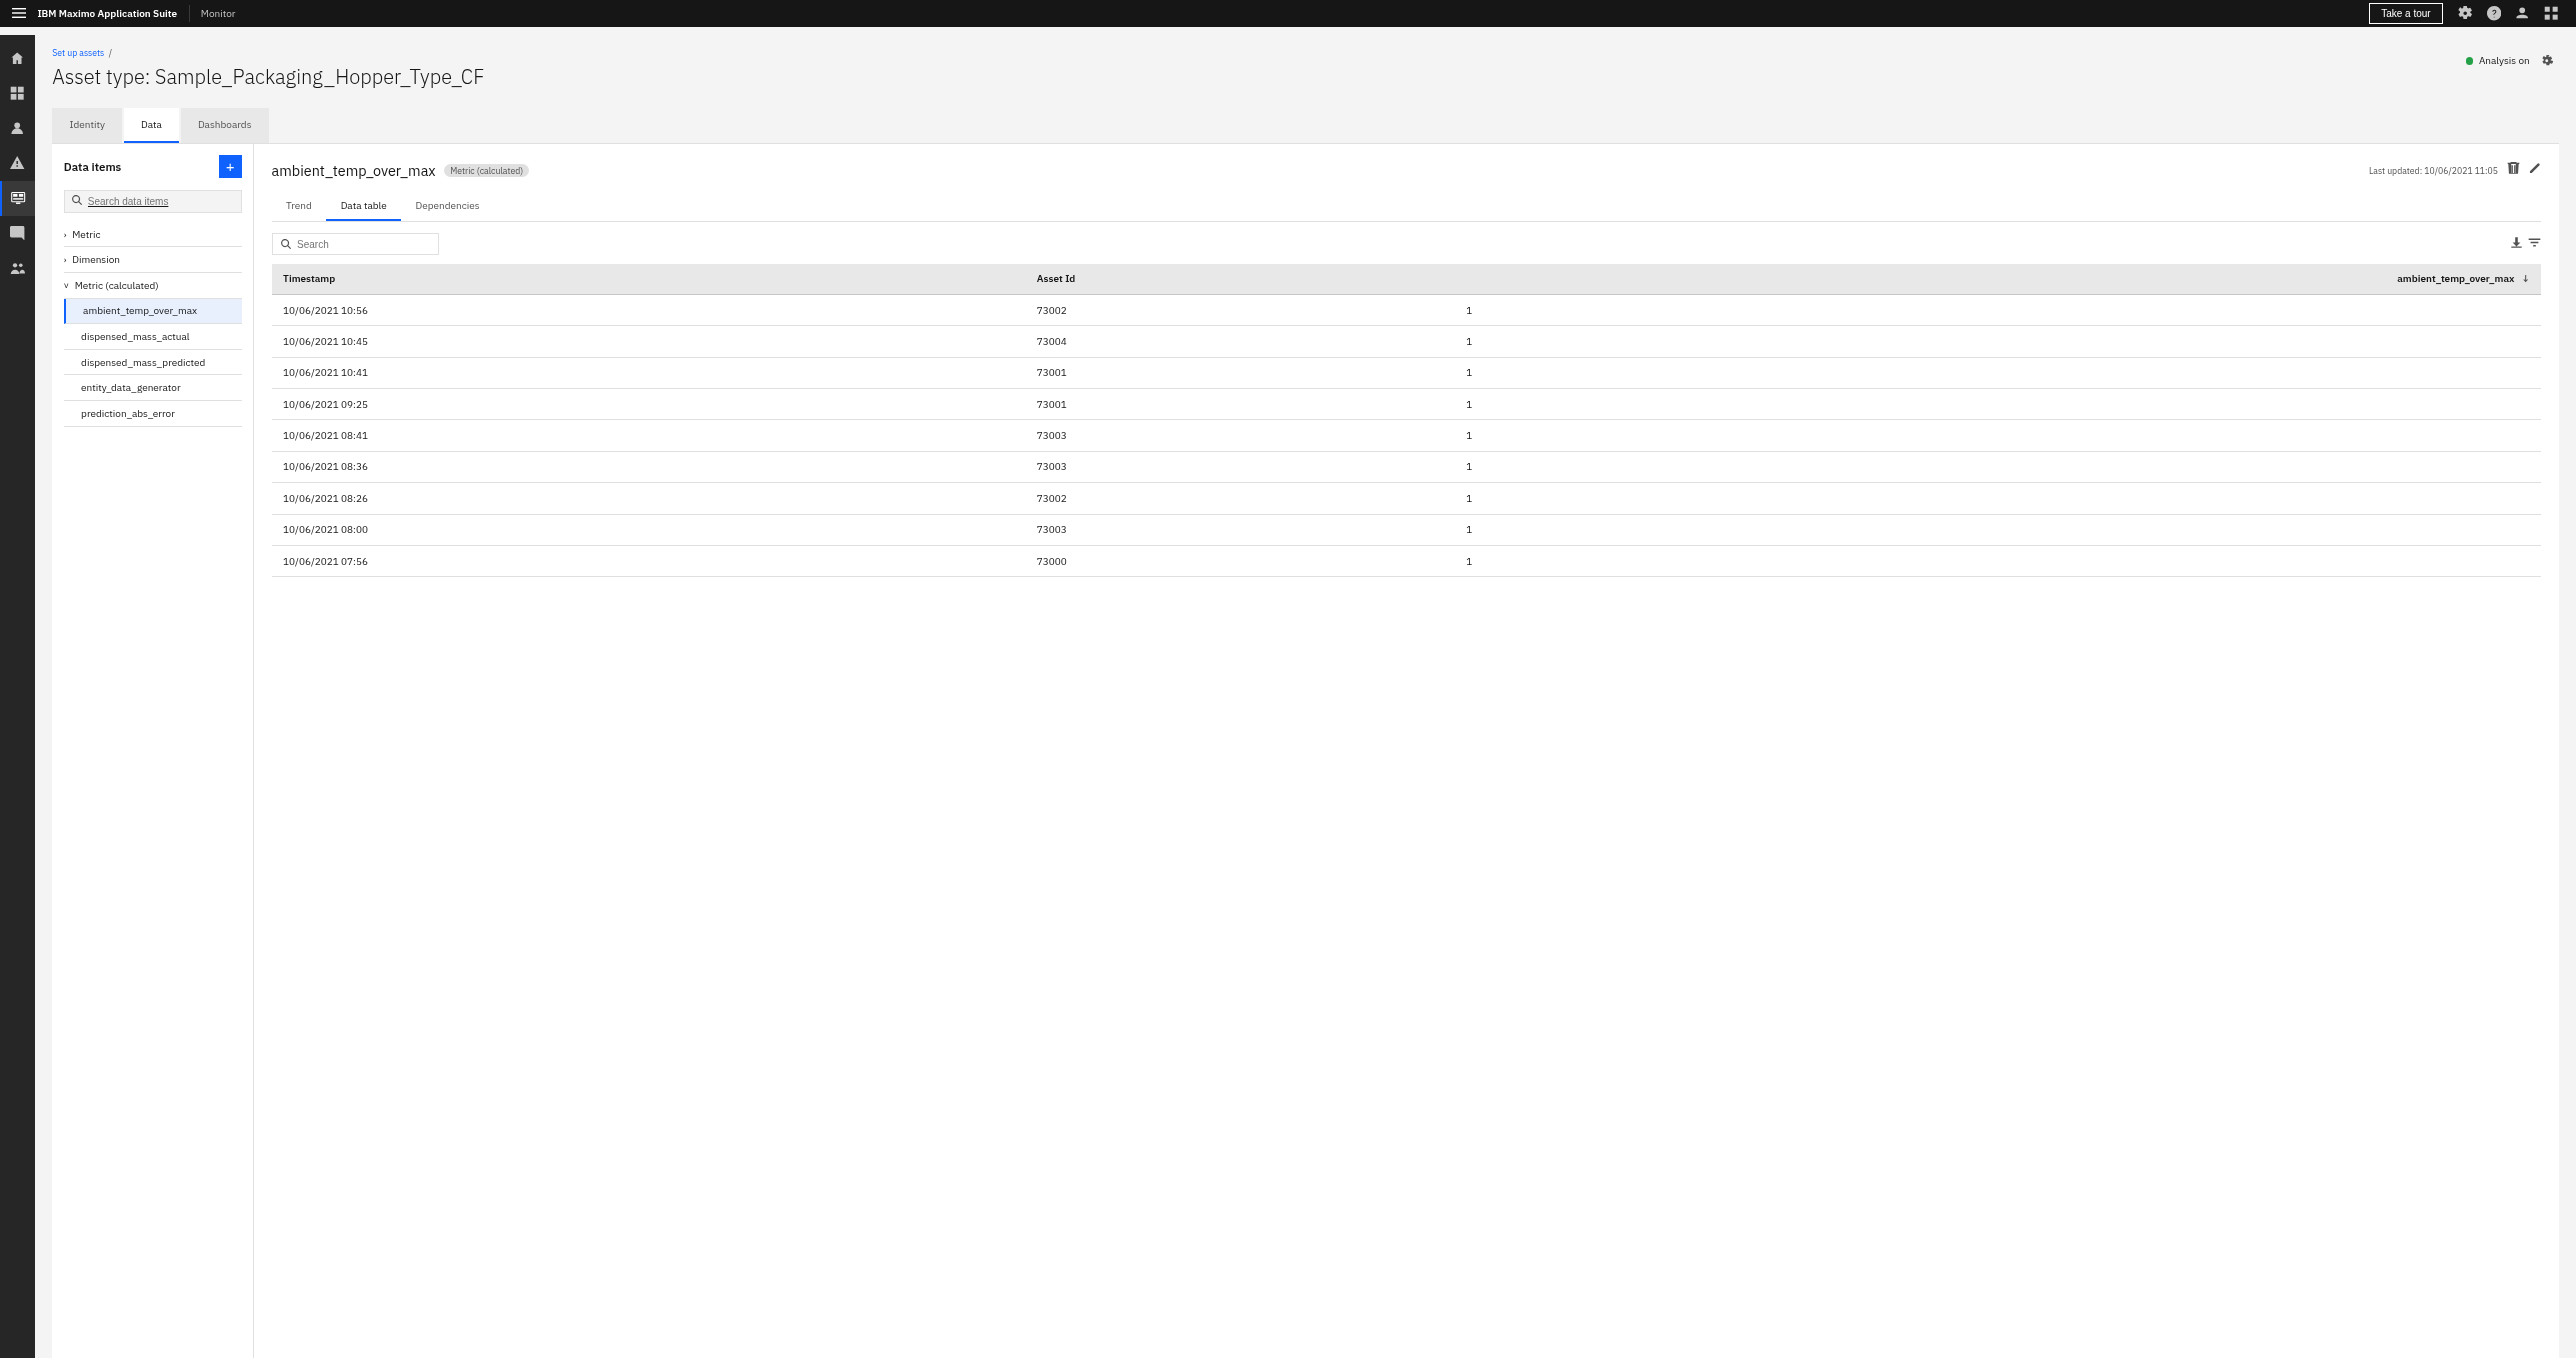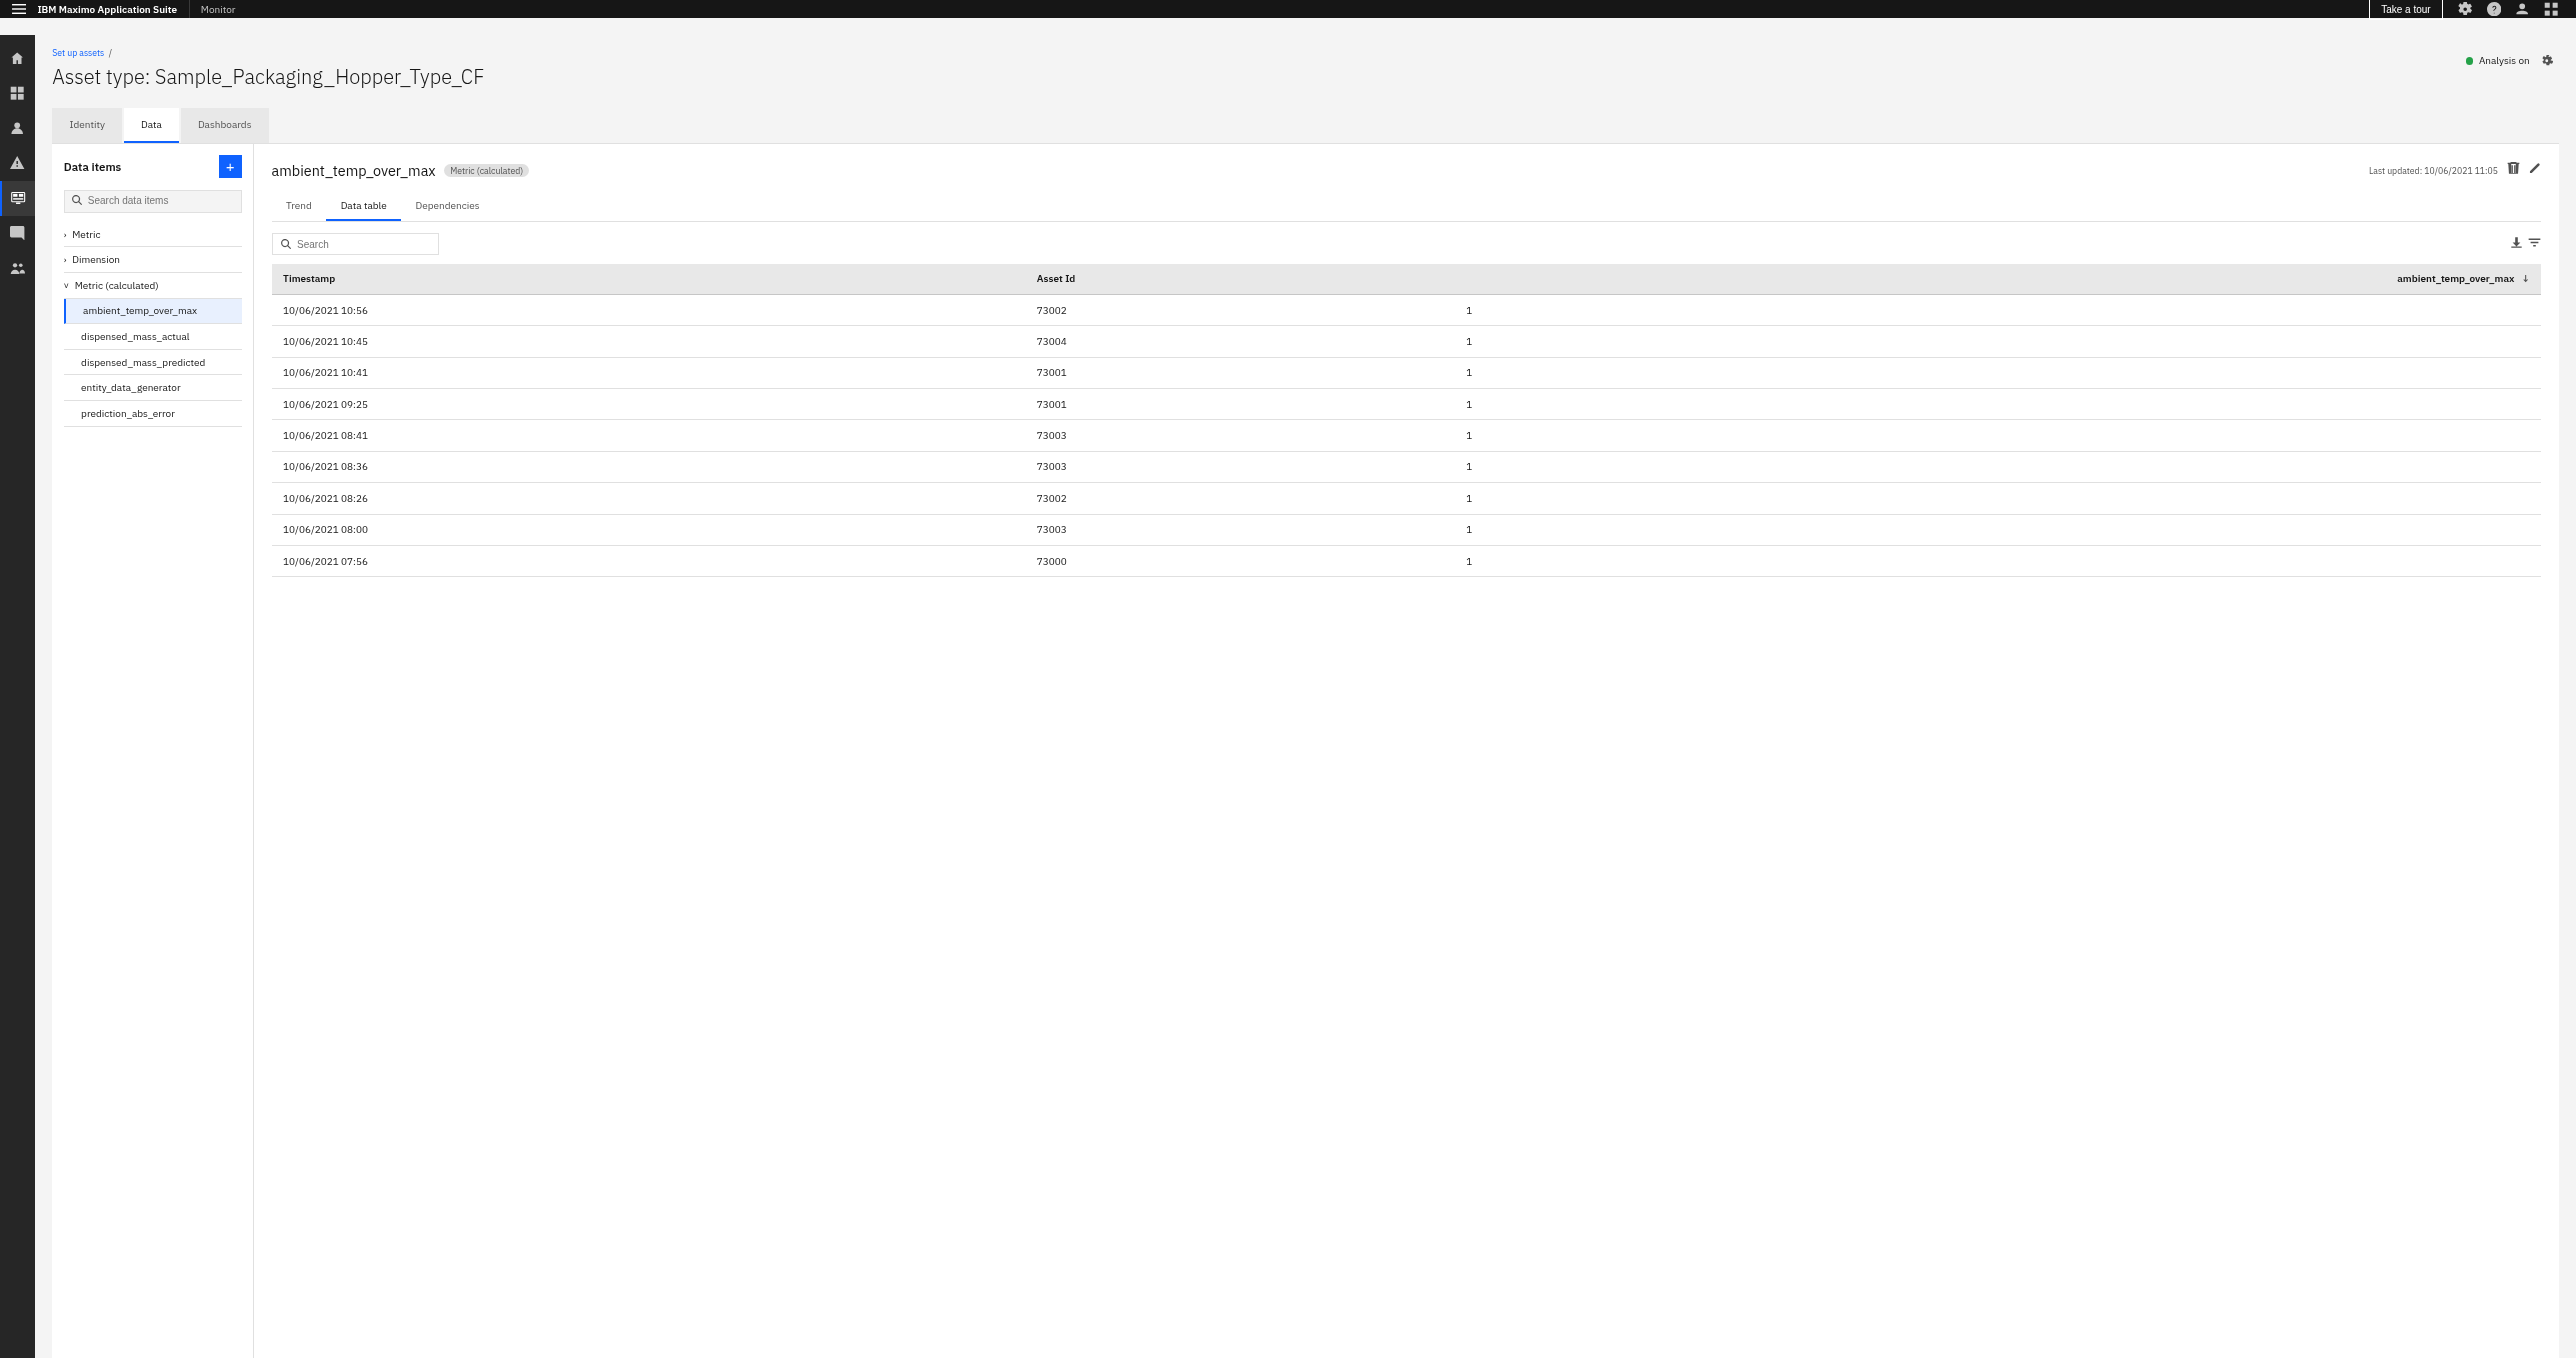--- a/index.html
+++ b/index.html
@@ -4,21 +4,21 @@
   <style>
     * { box-sizing: border-box; margin: 0; padding: 0; }
     body { font-family: 'IBM Plex Sans', Arial, sans-serif; font-size: 10px; background: #f4f4f4; color: #161616; }
 
     
     .top-nav {
       display: flex;
       align-items: center;
       background: #161616;
       color: #fff;
-      height: 18px;
+      height: 27px;
       padding: 0 11.5px;
       position: fixed;
       top: 0; left: 0; right: 0;
       z-index: 1000;
     }
     .top-nav-menu-icon { margin-right: 11.5px; cursor: pointer; font-size: 13px; }
     .top-nav-logo { font-size: 10px; font-weight: 600; margin-right: 11.5px; white-space: nowrap; }
     .top-nav-divider { width: 0.7px; height: 17.3px; background: #393939; margin-right: 11.5px; }
     .top-nav-app { font-size: 10px; color: #c6c6c6; }
     .top-nav-right { margin-left: auto; display: flex; align-items: center; gap: 2.9px; }
@@ -157,25 +157,26 @@
       color: #fff;
       border: none;
       font-size: 14.4px;
       cursor: pointer;
       display: flex;
       align-items: center;
       justify-content: center;
     }
     .search-box {
       display: flex;
-      align-items: flex-start;
+      align-items: center;
       border: 0.7px solid #e0e0e0;
       padding: 4.3px 7.2px;
       margin-bottom: 8.7px;
       background: #f4f4f4;
+      text-decoration: underline;
     }
     .search-box input {
       border: none;
       background: transparent;
       font-size: 10px;
       outline: none;
       width: 100%;
     }
     .search-icon { color: #525252; margin-right: 5.8px; font-size: 10px; }
 

